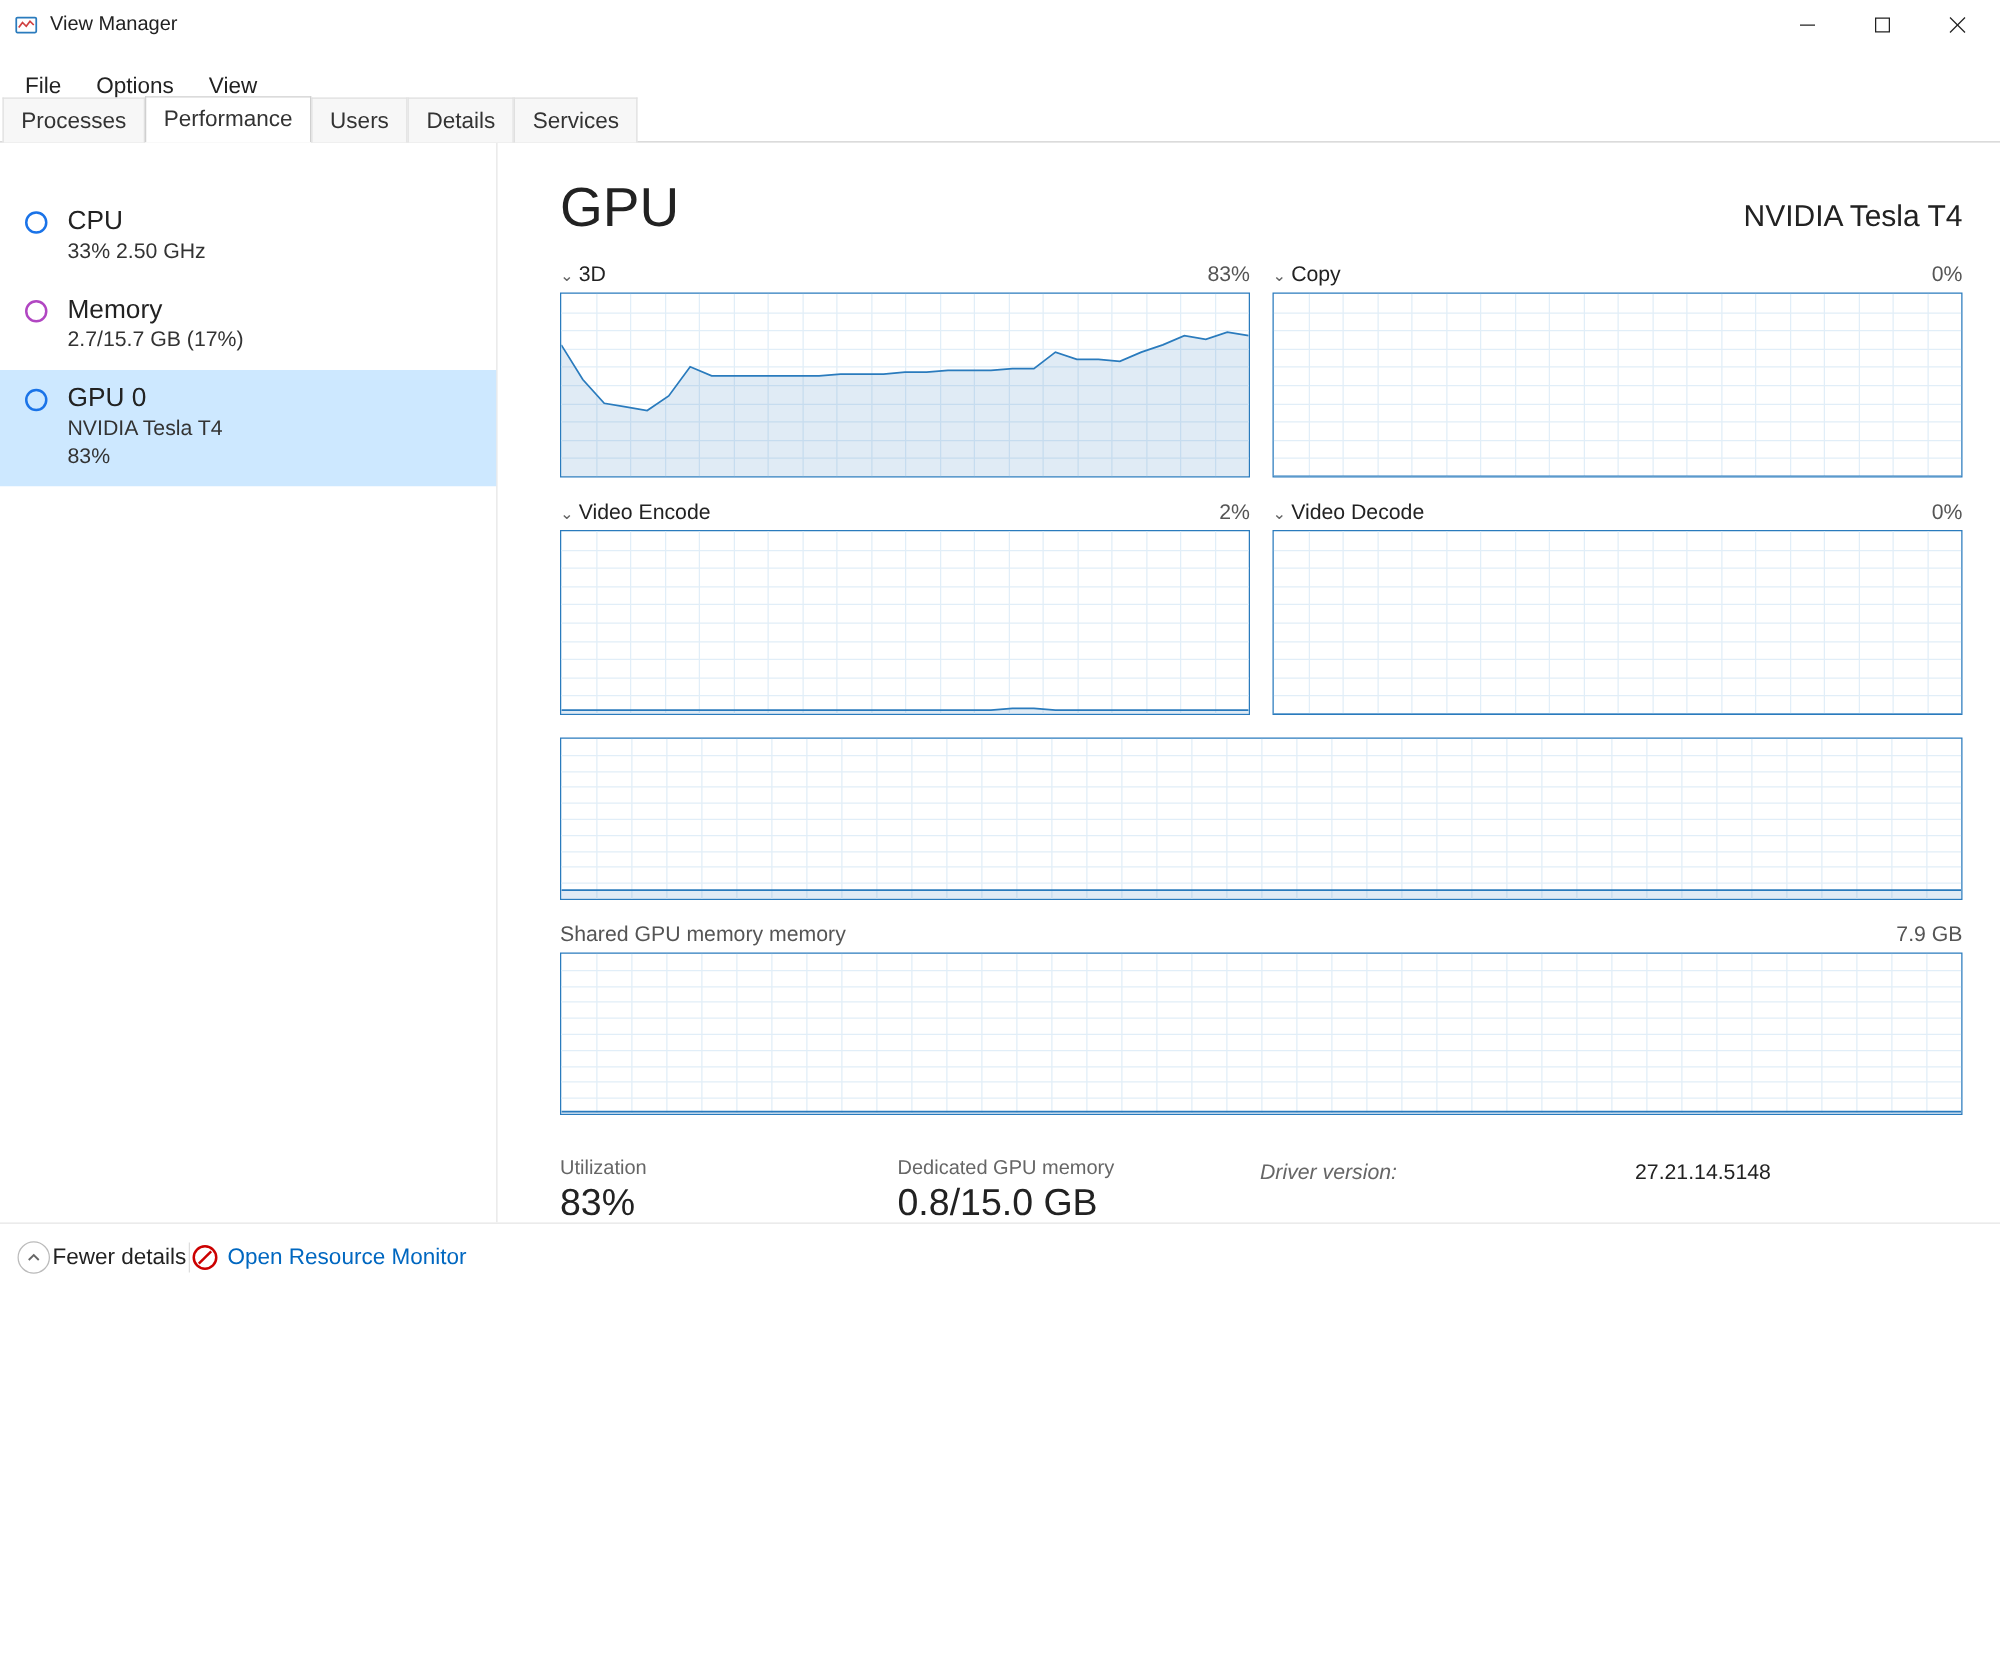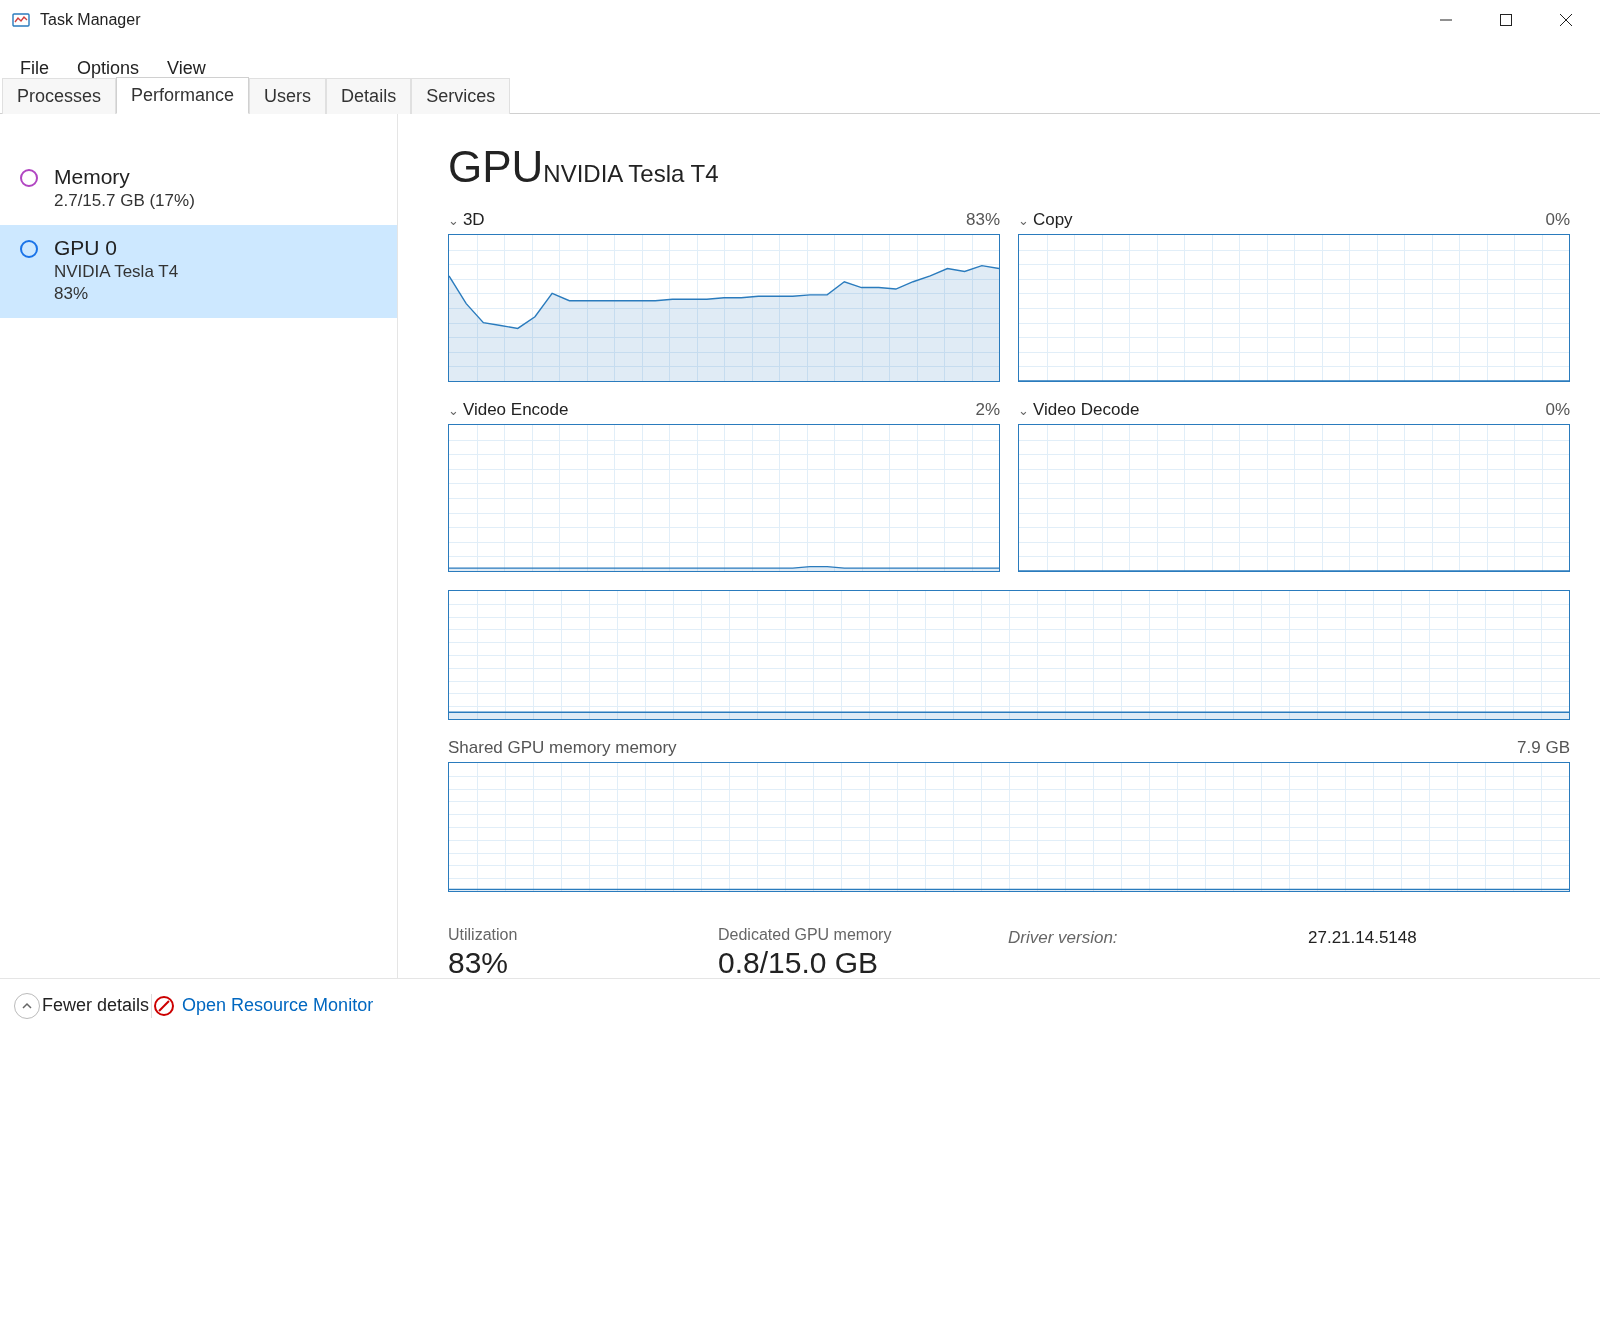--- a/index.html
+++ b/index.html
@@ -110,20 +110,21 @@
   .detail {
     flex: 1;
     padding: 28px 30px 10px 50px;
     overflow: hidden;
     display: flex;
     flex-direction: column;
   }
   .detail-header {
     display: flex;
     align-items: baseline;
+    justify-content: space-between;
     margin-bottom: 18px;
   }
   .detail-header .big { font-size: 44px; font-weight: 400; }
   .detail-header .model { font-size: 24px; }
 
   .chart-grid {
     display: grid;
     gap: 18px;
     grid-template-columns: 1fr 1fr;
   }
@@ -207,21 +208,21 @@
 </head>
 <body>
 
 <div class="titlebar">
   <span class="icon">
     <svg width="20" height="20" viewBox="0 0 20 20">
       <rect x="2" y="4" width="16" height="12" rx="1" fill="#fff" stroke="#2a7bbd" stroke-width="1.4"></rect>
       <polyline points="4,12 7,8 10,11 13,7 16,10" fill="none" stroke="#d04040" stroke-width="1.4"></polyline>
     </svg>
   </span>
-  <span class="title">Task Manager</span>
+  <span class="title">View Manager</span>
   <span class="spacer"></span>
   <div class="winbtn">
     <svg width="14" height="14">
         <line x1="1" y1="7" x2="13" y2="7"></line>
       </svg>
   </div>
   <div class="winbtn">
     <svg width="14" height="14">
         <rect x="1.5" y="1.5" width="11" height="11"></rect>
       </svg>
@@ -244,20 +245,27 @@
   <div class="tab">Processes</div>
   <div class="tab active">Performance</div>
   <div class="tab">Users</div>
   <div class="tab">Details</div>
   <div class="tab">Services</div>
 </div>
 
 <div class="mainarea">
 
   <div class="sidebar">
+    <div class="sidebar-item">
+      <div class="bullet blue"></div>
+      <div class="texts">
+        <div class="name">CPU</div>
+        <div class="sub">33%  2.50 GHz</div>
+      </div>
+    </div>
     <div class="sidebar-item">
       <div class="bullet purple"></div>
       <div class="texts">
         <div class="name">Memory</div>
         <div class="sub">2.7/15.7 GB (17%)</div>
       </div>
     </div>
     <div class="sidebar-item selected">
       <div class="bullet blue"></div>
       <div class="texts">

